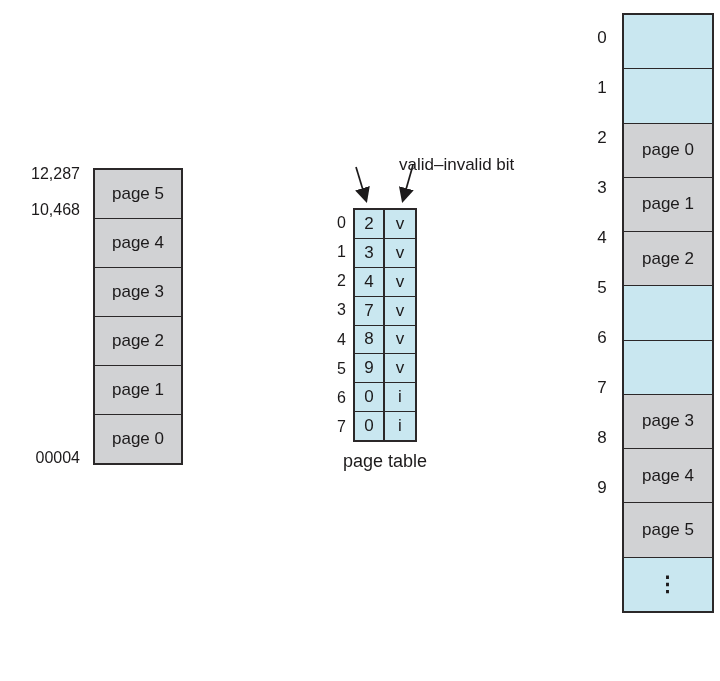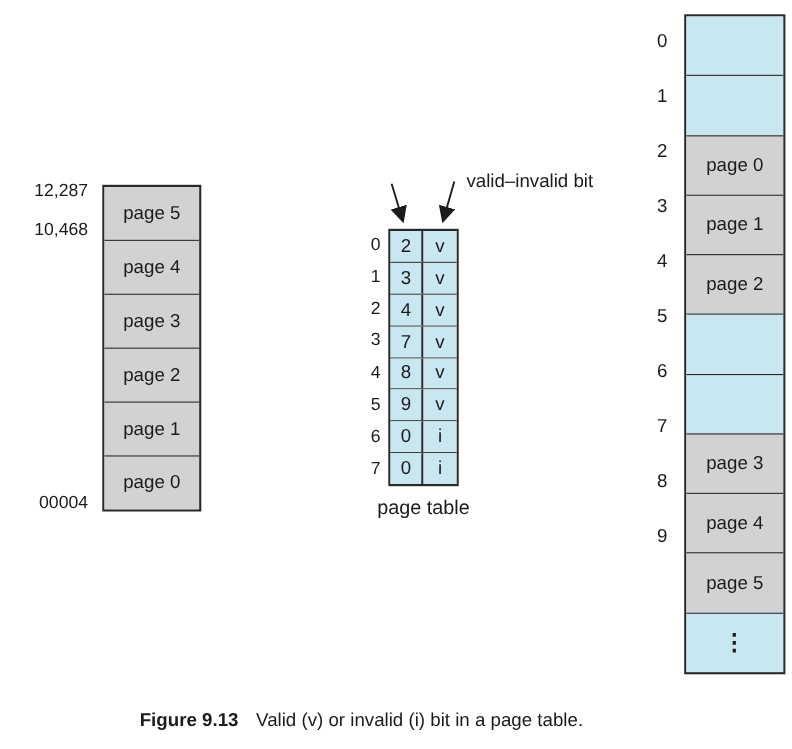--- a/index.html
+++ b/index.html
@@ -34,21 +34,21 @@
   #pt-box .row{flex:1;display:flex;}
   #pt-box .row + .row{border-top:1.5px solid #2b2829;}
   #pt-box .c1{width:28px;border-right:2px solid #2b2829;}
   #pt-box .c2{flex:1;}
   #pt-box .c1,#pt-box .c2{
     background:#c9e7f0;display:flex;align-items:center;justify-content:center;font-size:17px;
   }
   .pt-caption{left:385px;top:451px;transform:translateX(-50%);font-size:18px;white-space:nowrap;}
   .top-label{font-size:17px;white-space:nowrap;}
   #lbl-frame{left:222px;top:155px;}
-  #lbl-valid{left:424px;top:155px;}
+  #lbl-valid{left:399px;top:155px;}
 
   
   #pm-indexes{
     left:590px;top:13px;width:24px;height:600px;
     display:flex;flex-direction:column;
   }
   #pm-indexes .idx{flex:1;display:flex;align-items:center;justify-content:center;font-size:17px;}
   #pm-box{
     left:622px;top:13px;width:92px;height:600px;
     border:2px solid #2b2829;display:flex;flex-direction:column;box-sizing:border-box;
@@ -167,17 +167,14 @@
     <div class="frame gray">page 1</div>
     <div class="frame gray">page 2</div>
     <div class="frame blue"></div>
     <div class="frame blue"></div>
     <div class="frame gray">page 3</div>
     <div class="frame gray">page 4</div>
     <div class="frame gray">page 5</div>
     <div class="frame blue dots">⋮</div>
   </div>
 
-  <div id="caption" class="abs">
-    <span class="b">Figure 9.13</span><span>Valid (v) or invalid (i) bit in a page table.</span>
-  </div>
 
 </div>
 
 </body></html>

